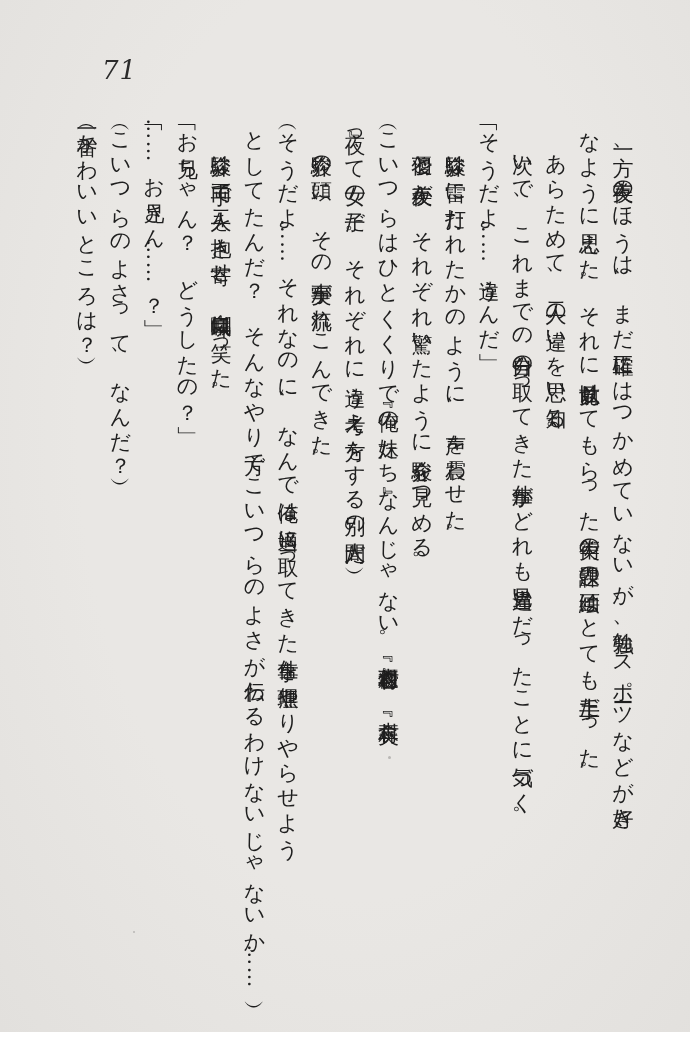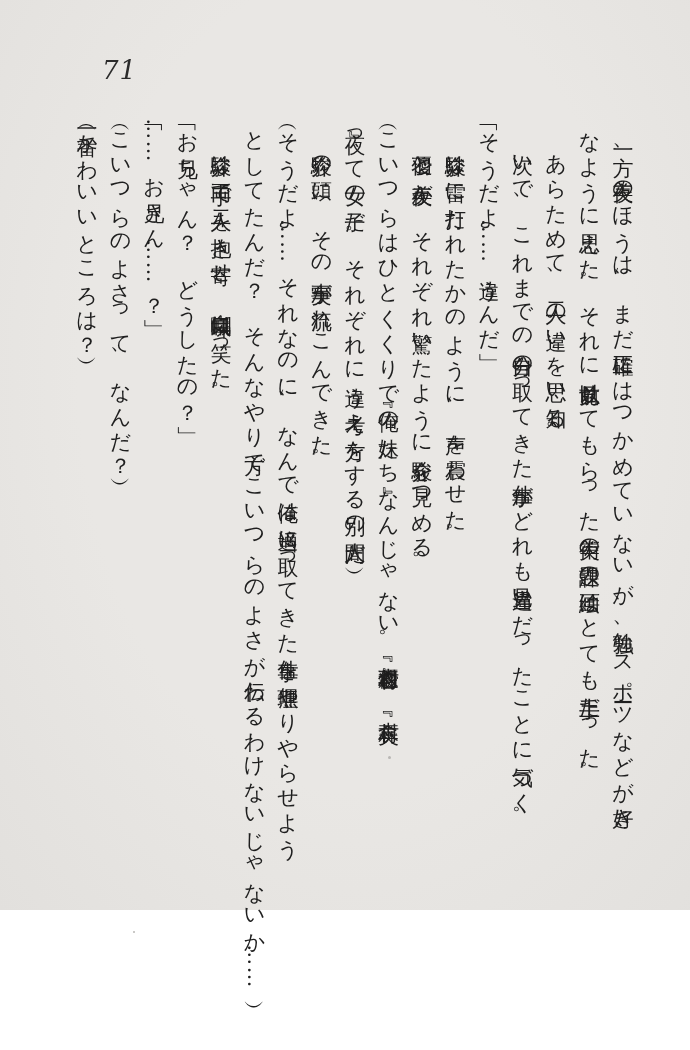--- a/index.html
+++ b/index.html
@@ -10,21 +10,21 @@
   html, body { margin: 0; padding: 0; }
   body {
     width: 690px;
     height: 1050px;
     overflow: hidden;
     font-family: "DejaVu Serif", "Liberation Serif", serif;
   }
   .page {
     position: relative;
     width: 690px;
-    height: 910px;
+    height: 1032px;
     background: radial-gradient(ellipse at 52% 42%, var(--paper) 55%, #e2e0dd 100%);
   }
   .page-number {
     position: absolute;
     top: 55px;
     left: 102px;
     font-size: 26px;
     font-style: italic;
     color: #2b2b2b;
     letter-spacing: 1px;

